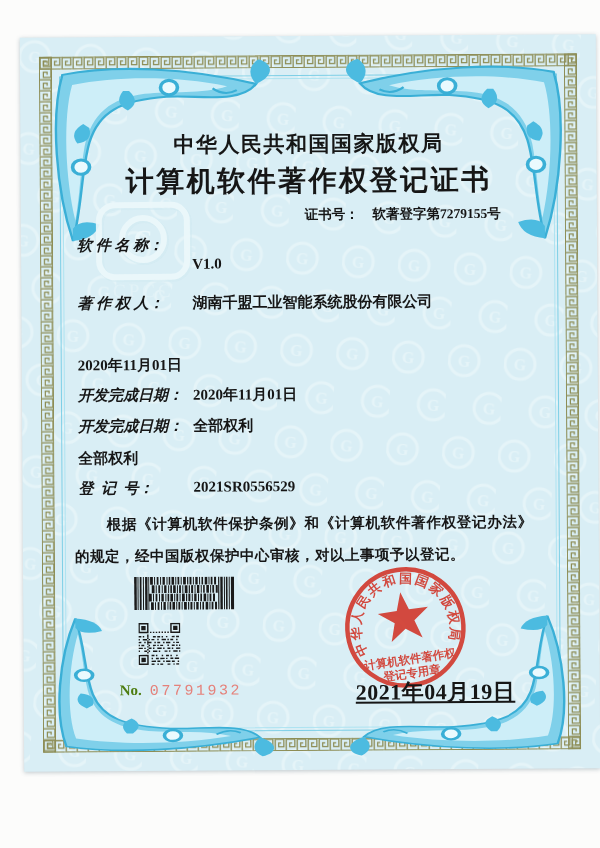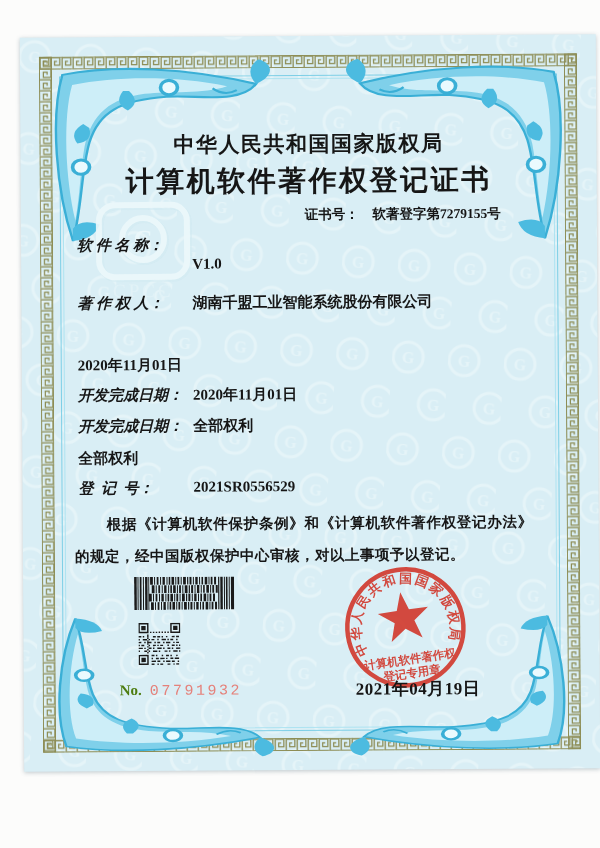--- a/index.html
+++ b/index.html
@@ -60,21 +60,21 @@
   .serial .num{
     font-family:"Liberation Mono","DejaVu Sans Mono",monospace;
     color:#e5817a;letter-spacing:2.5px;margin-left:8px;font-size:15px;margin-top:12px;
   }
   .seal{
     position:absolute;left:316px;top:526px;width:132px;height:132px;
     transform:rotate(-8deg);opacity:.92;z-index:6;
   }
   .issue-date{
     position:absolute;left:332px;top:642px;z-index:7;
-    font-size:17px;font-weight:bold;letter-spacing:.5px;
+    font-size:22px;font-weight:bold;letter-spacing:.5px;text-decoration:underline;
   }
 </style>
 </head>
 <body>
 
 <div class="paper">
 
   <svg width="0" height="0" style="position:absolute">
     <defs>
       <pattern id="gk" width="11" height="12" patternUnits="userSpaceOnUse">

